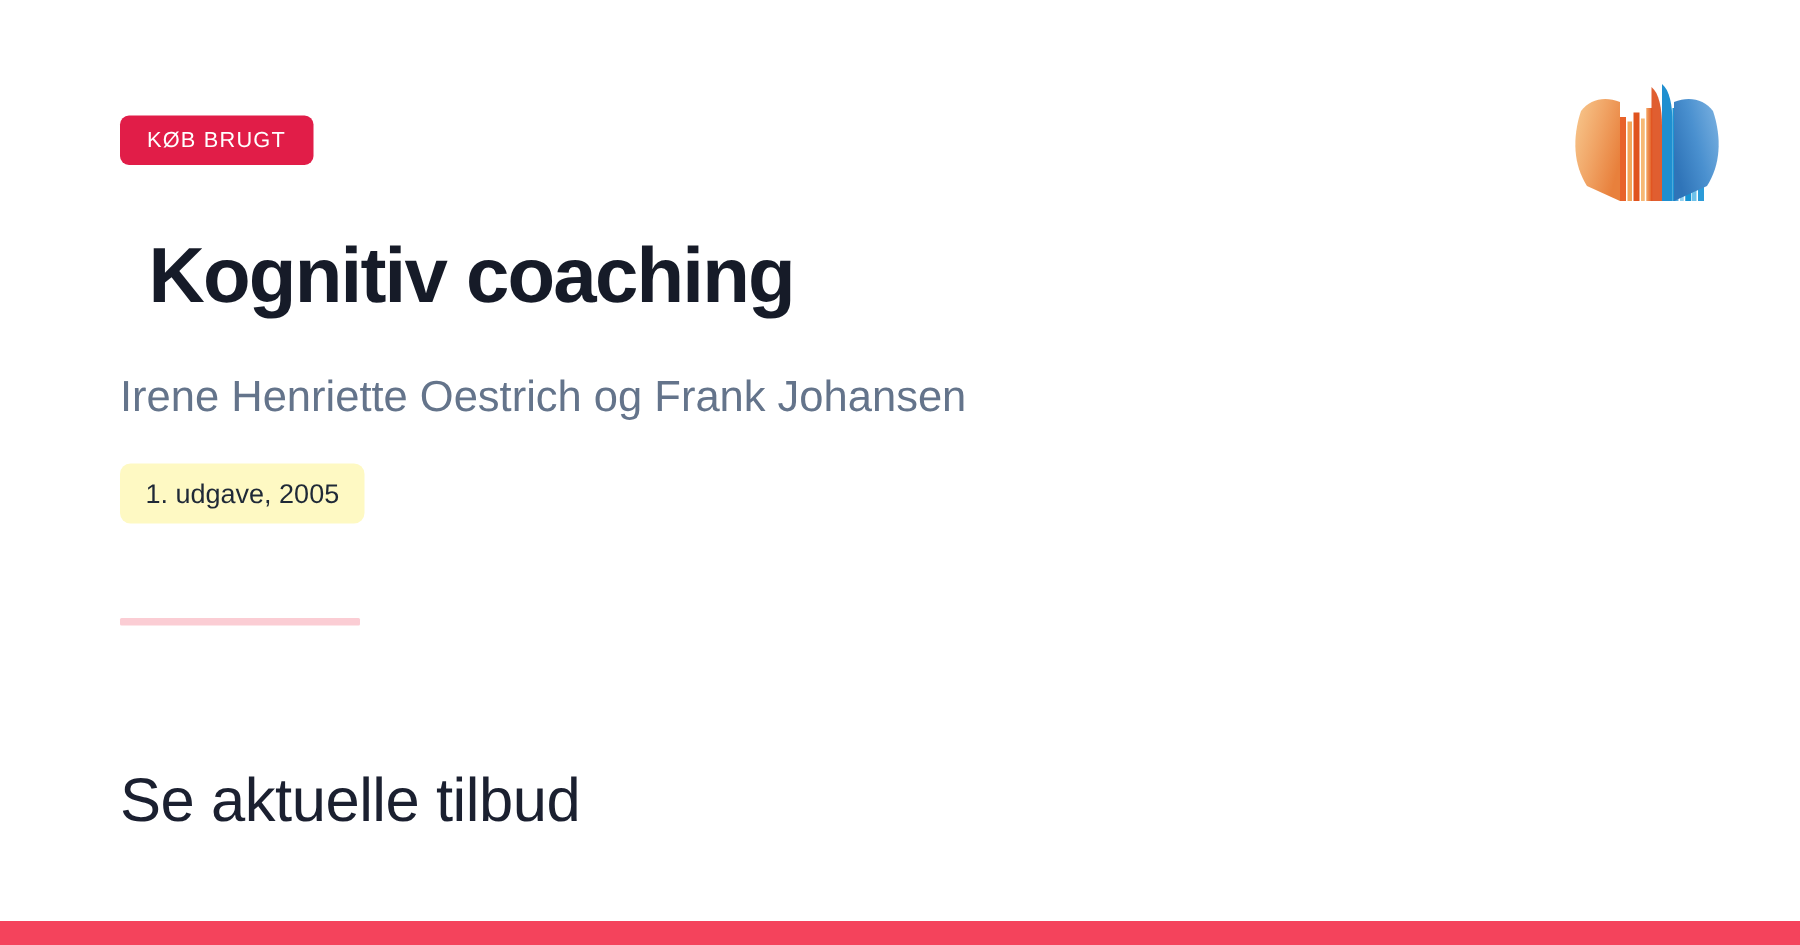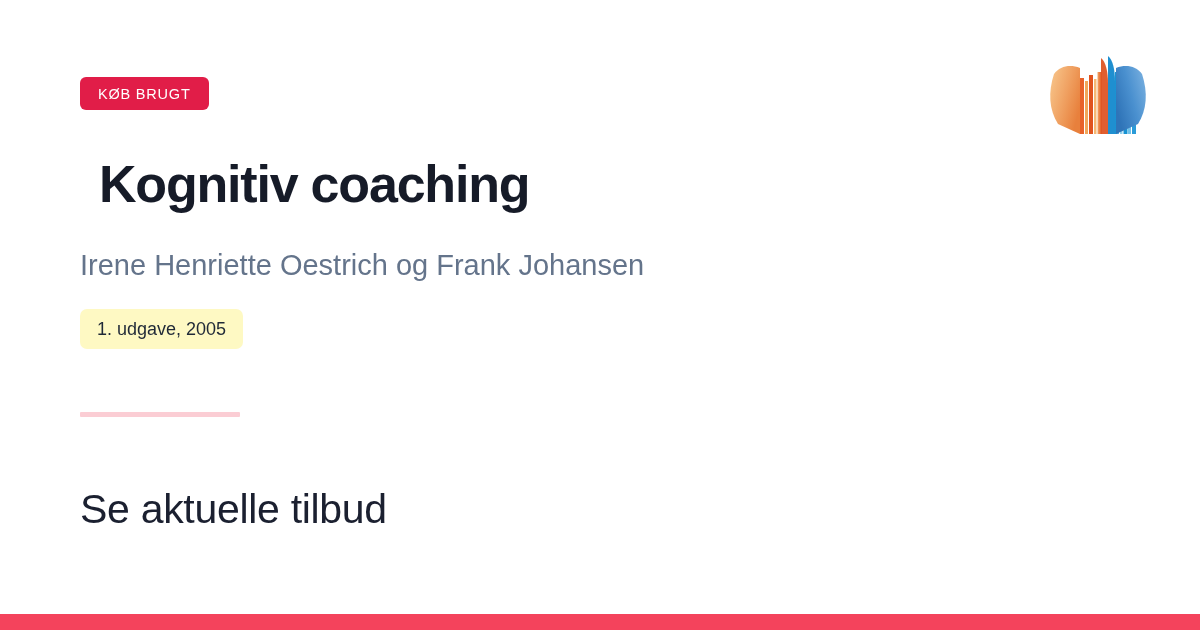--- a/index.html
+++ b/index.html
@@ -102,21 +102,21 @@
     top: 412px;
     left: 0;
     width: 160px;
     height: 5px;
     background: #fbcdd4;
     border-radius: 1px;
   }
 
   .cta {
     position: absolute;
-    top: 485px;
+    top: 509px;
     left: 0;
     font-size: 41px;
     line-height: 1.2;
     font-weight: 400;
     letter-spacing: -0.3px;
     color: #1b2030;
     white-space: nowrap;
   }
 
   

